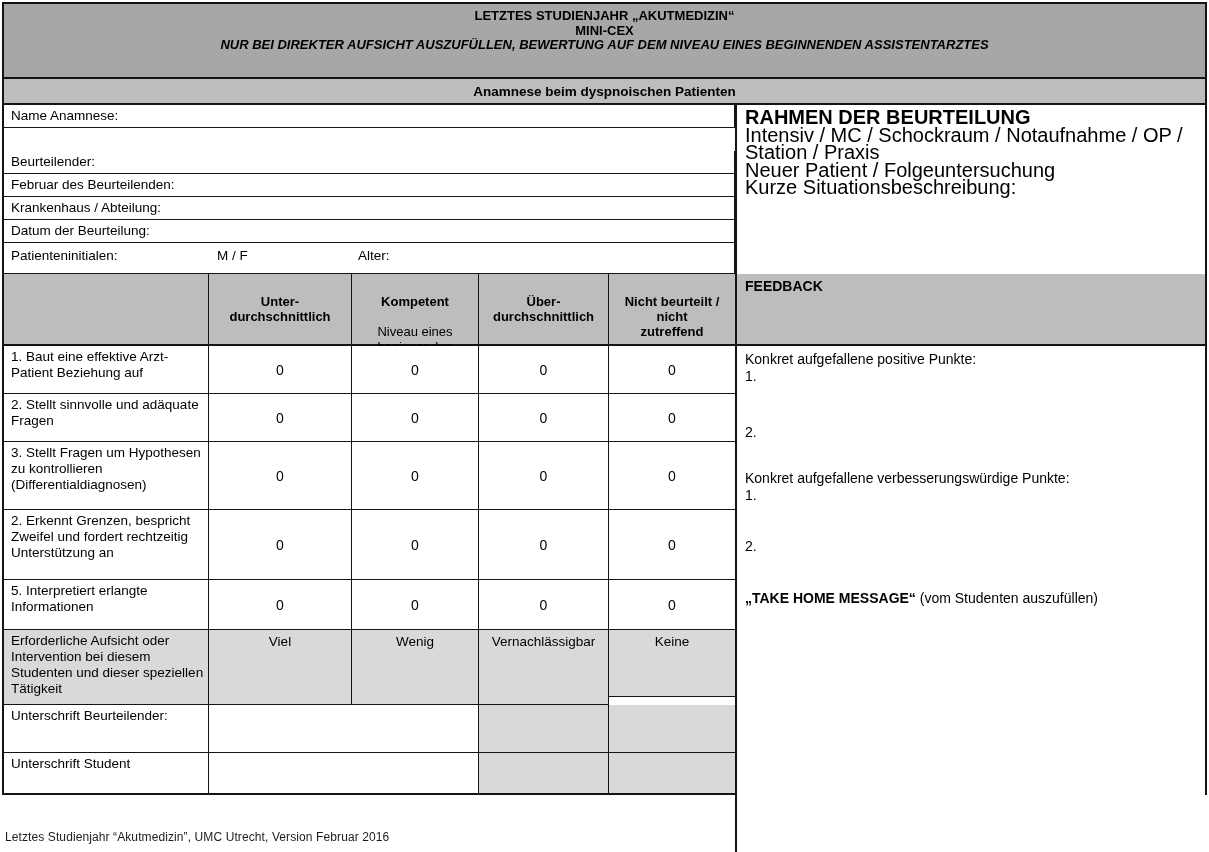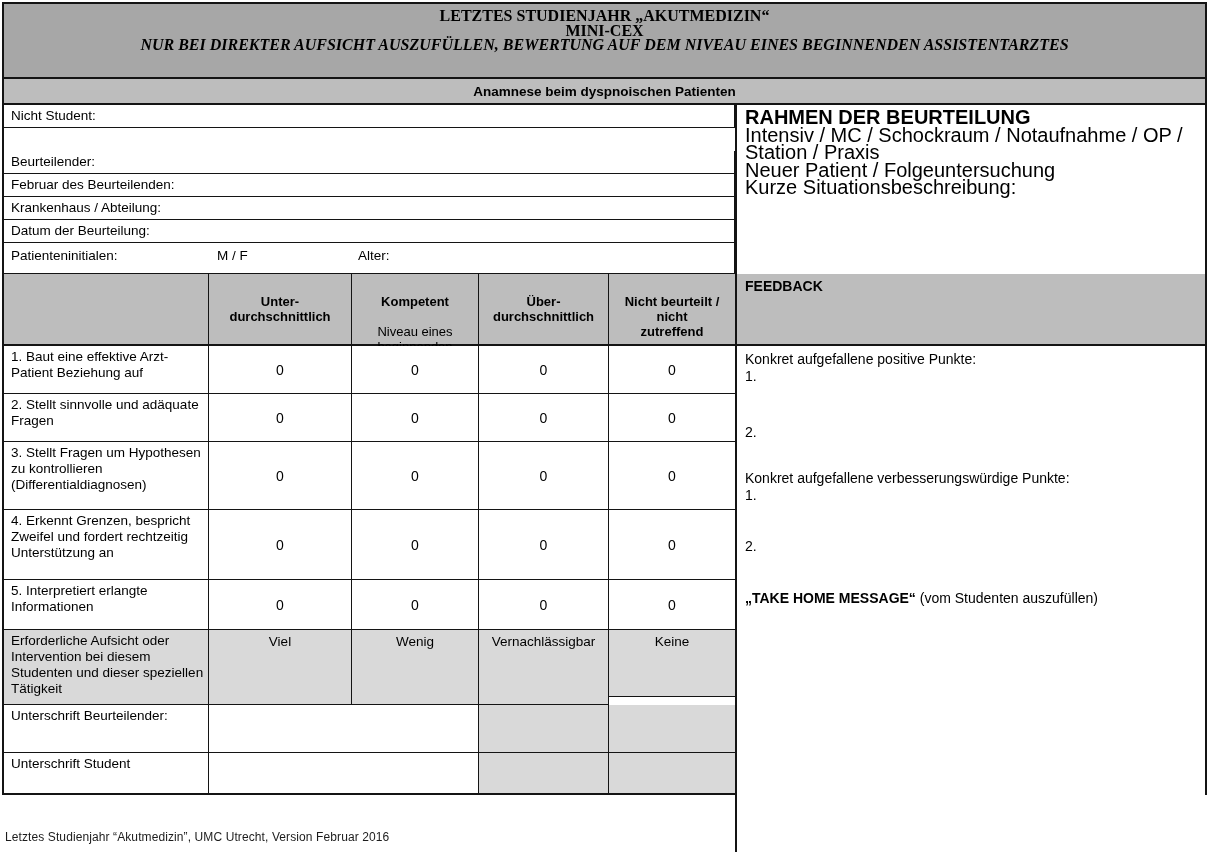--- a/index.html
+++ b/index.html
@@ -13,22 +13,22 @@
   html,body{background:#fff;}
   body{font-family:"Liberation Sans","DejaVu Sans",sans-serif;color:#000;}
   .sheet{position:relative;width:1209px;height:852px;background:var(--paper);overflow:hidden;}
   .grid{position:absolute;left:2px;top:2px;width:1205px;height:793px;border:2px solid var(--line);}
   .abs{position:absolute;}
   .cell{position:absolute;border-right:1px solid var(--line);border-bottom:1px solid var(--line);}
   .nobr{border-right:none;}
   .hb2{border-bottom:2px solid var(--line);}
   
   .band1{left:0;top:0;width:1201px;height:75px;background:var(--band-dark);
-         text-align:center;font-weight:bold;font-size:16px;line-height:14.5px;padding-top:5px;
-         border-bottom:2px solid var(--line);font-family:Liberation Serif, serif;}
+         text-align:center;font-weight:bold;font-size:13px;line-height:14.5px;padding-top:5px;
+         border-bottom:2px solid var(--line);}
   .band1 .it{font-style:italic;}
   .band2{left:0;top:75px;width:1201px;height:26px;background:var(--band-mid);
          text-align:center;font-weight:bold;font-size:13.5px;line-height:25px;
          border-bottom:2px solid var(--line);}
   
   .frow{left:0;width:731px;height:23px;background:#fff;font-size:13.5px;line-height:21px;
         padding-left:7px;border-right:1px solid var(--line);border-bottom:1px solid var(--line);}
   
   .rpanel{left:731px;width:470px;background:#fff;border-left:2px solid var(--line);}
   .rahmen{top:101px;height:169px;padding:4px 8px;font-size:20px;line-height:17.5px;}
@@ -59,21 +59,21 @@
       <div>LETZTES STUDIENJAHR „AKUTMEDIZIN“</div>
       <div>MINI-CEX</div>
       <div class="it">NUR BEI DIREKTER AUFSICHT AUSZUFÜLLEN, BEWERTUNG AUF DEM NIVEAU EINES BEGINNENDEN ASSISTENTARZTES</div>
     </div>
 
     <div class="abs band2">
       <span>Anamnese beim dyspnoischen Patienten</span>
     </div>
 
     <div class="abs frow" style="top:101px;">
-      <span>Nicht Student:</span>
+      <span>Name Anamnese:</span>
     </div>
     <div class="abs frow" style="top:124px;margin-top:35px;">
       <span>Matrikelnummer:</span>
     </div>
     <div class="abs frow" style="top:147px;">
       <span>Beurteilender:</span>
     </div>
     <div class="abs frow" style="top:170px;">
       <span>Februar des Beurteilenden:</span>
     </div>
@@ -159,21 +159,21 @@
         <span>0</span>
       </div>
     <div class="cell rzero" style="left:475px;top:438px;width:130px;height:68px;">
         <span>0</span>
       </div>
     <div class="cell rzero nobr" style="left:605px;top:438px;width:126px;height:68px;">
         <span>0</span>
       </div>
 
     <div class="cell rlabel" style="left:0;top:506px;width:205px;height:70px;">
-      <span>4. Erkennt Grenzen, bespricht Zweifel und fordert rechtzeitig Unterstützung an</span>
+      <span>2. Erkennt Grenzen, bespricht Zweifel und fordert rechtzeitig Unterstützung an</span>
     </div>
     <div class="cell rzero" style="left:205px;top:506px;width:143px;height:70px;">
         <span>0</span>
       </div>
     <div class="cell rzero" style="left:348px;top:506px;width:127px;height:70px;">
         <span>0</span>
       </div>
     <div class="cell rzero" style="left:475px;top:506px;width:130px;height:70px;">
         <span>0</span>
       </div>

